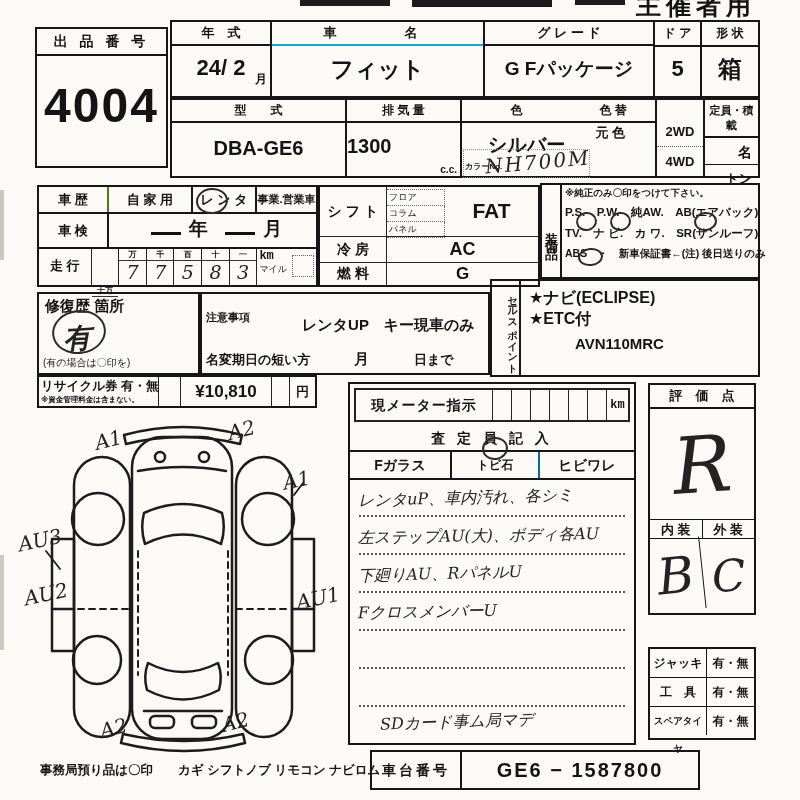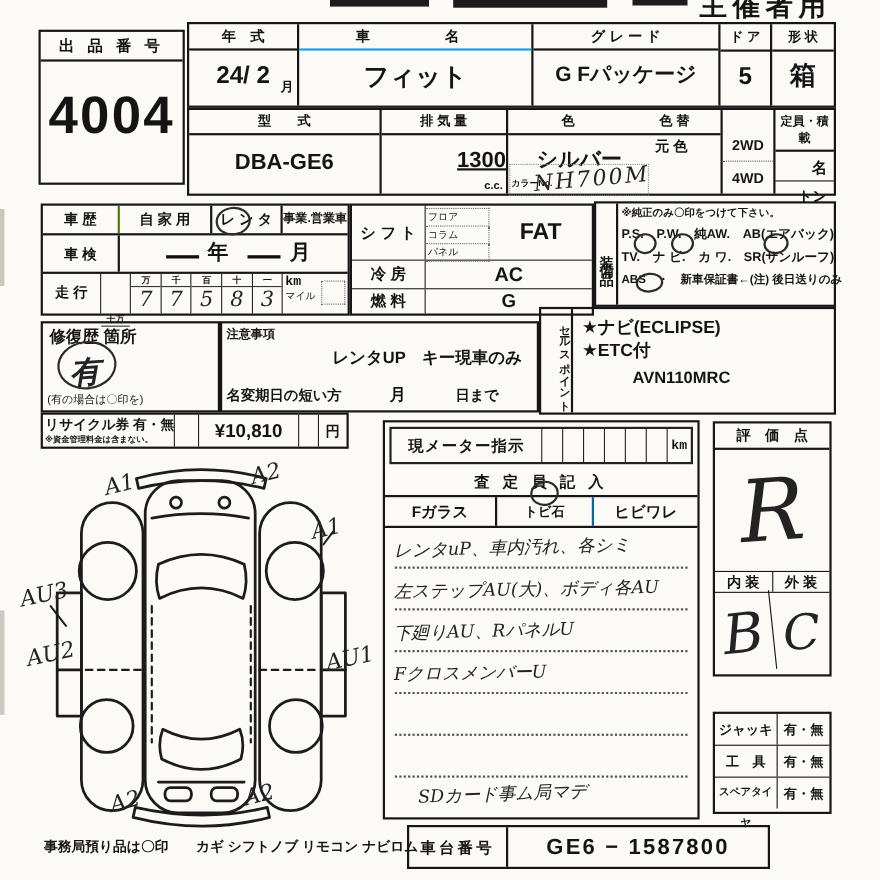--- a/index.html
+++ b/index.html
@@ -64,21 +64,21 @@
   </div>
 </div>
 
 <div class="box flexrow" style="left:170px;top:98px;width:590px;height:80px;">
   <div class="cell" style="width:175px;border-right:2px solid #161616;">
     <div class="hdr" style="font-size:12px;border-bottom:2px solid #161616;padding:2px 0;">型　　式</div>
     <div class="bold" style="font-size:20px;text-align:center;line-height:50px;">DBA-GE6</div>
   </div>
   <div class="cell" style="width:115px;border-right:2px solid #161616;position:relative;">
     <div class="hdr" style="font-size:12px;border-bottom:2px solid #161616;padding:2px 0;">排 気 量</div>
-    <div class="bold" style="font-size:20px;text-align:right;line-height:46px;text-decoration:underline;">1300</div>
+    <div class="bold" style="font-size:20px;text-align:left;line-height:46px;">1300</div>
     <div style="position:absolute;right:3px;bottom:1px;font-size:10px;font-weight:bold;">c.c.</div>
   </div>
   <div class="cell" style="width:195px;border-right:2px solid #161616;position:relative;">
     <div class="flexrow" style="border-bottom:2px solid #161616;">
       <div class="hdr" style="flex:1.3;font-size:12px;padding:2px 0;">色</div>
       <div class="hdr" style="flex:1;font-size:12px;padding:2px 0;">色 替</div>
     </div>
     <div class="bold" style="position:absolute;right:30px;top:24px;font-size:13px;">元 色</div>
     <div class="bold" style="position:absolute;left:26px;top:32px;font-size:19px;">シルバー</div>
     <div style="position:absolute;left:3px;bottom:4px;font-size:8px;font-weight:bold;">カラーNo.</div>
@@ -185,21 +185,21 @@
 <div class="circle-mark" style="left:578px;top:248px;width:21px;height:14px;transform:rotate(-6deg);"></div>
 
 <div class="box" style="left:37px;top:292px;width:163px;height:83px;">
   <div class="bold" style="font-size:15px;padding:3px 0 0 6px;">修復歴 箇所</div>
   <div class="hw bold" style="font-size:28px;margin:0 0 0 24px;transform:rotate(-4deg);">有</div>
   <div style="font-size:10px;position:absolute;left:4px;bottom:3px;">(有の場合は〇印を)</div>
 </div>
 <div class="circle-mark" style="left:52px;top:310px;width:50px;height:40px;transform:rotate(-7deg);"></div>
 
 <div class="box" style="left:200px;top:292px;width:290px;height:83px;">
-  <div class="bold" style="font-size:11px;padding:2px 0 0 4px;">注意事項</div>
+  <div class="bold" style="font-size:11px;padding:16px 0 0 4px;">注意事項</div>
   <div class="bold" style="font-size:15px;position:absolute;left:100px;top:22px;white-space:nowrap;">レンタUP　キー現車のみ</div>
   <div class="bold" style="font-size:13px;position:absolute;left:4px;bottom:4px;">名変期日の短い方</div>
   <div class="bold" style="font-size:15px;position:absolute;left:152px;bottom:4px;">月</div>
   <div class="bold" style="font-size:13px;position:absolute;left:212px;bottom:4px;">日まで</div>
 </div>
 
 <div class="box flexrow" style="left:490px;top:279px;width:270px;height:98px;">
   <div class="vtext" style="width:27px;border-right:2px solid #161616;font-size:10px;font-weight:bold;text-align:center;padding-top:2px;">セールスポイント</div>
   <div class="cell" style="flex:1;padding:4px 0 0 8px;">
     <div class="bold" style="font-size:16px;margin-top:3px;">★ナビ(ECLIPSE)</div>

